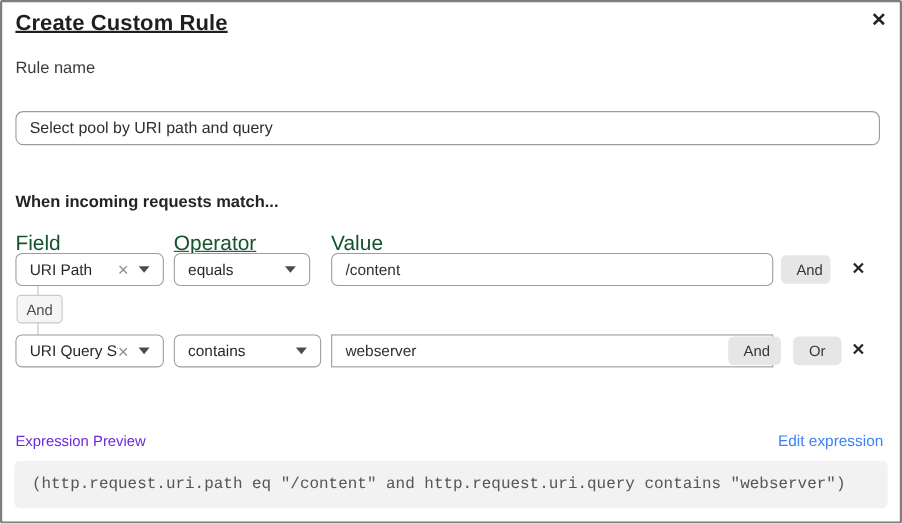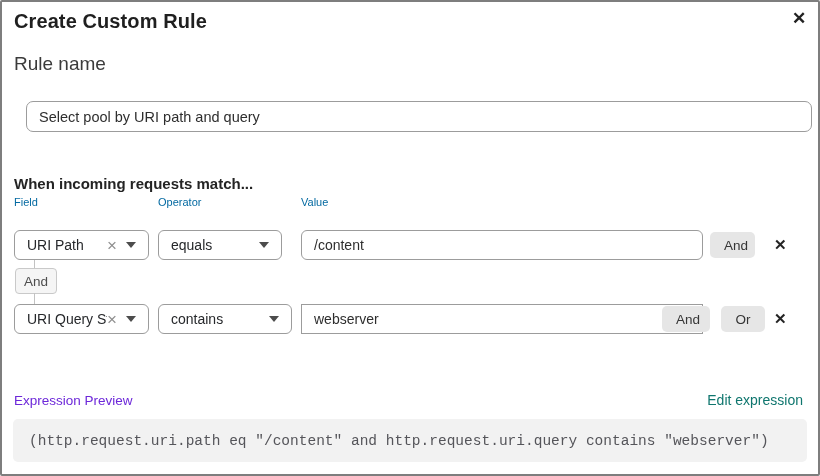--- a/index.html
+++ b/index.html
@@ -18,65 +18,66 @@
     border-radius: 2px;
     overflow: hidden;
   }
   .abs { position: absolute; }
 
   
   .dialog-title {
     left: 12px; top: 8px;
     font-size: 20px; font-weight: 700; color: #1f1f1f;
     letter-spacing: 0.1px;
+    text-decoration: underline;
   }
   .close-btn {
     left: 784px; top: 4px;
     width: 26px; height: 26px;
     background: none; border: none;
     font-size: 17px; font-weight: 700; color: #222;
     cursor: pointer; line-height: 26px; text-align: center;
     font-family: "Liberation Sans", sans-serif;
   }
 
   
   .field-label {
-    font-size: 19px; color: #3b3b3b; text-align: center;
+    font-size: 15px; color: #3b3b3b; text-align: center;
   }
   .rule-name-label { left: 12px; top: 51px; }
   .helper-text {
     left: 12px; top: 72px;
     font-size: 14px; color: #9b9b9b;
   }
   .text-input {
     border: 1px solid #9c9c9c;
     border-radius: 7px;
     font-size: 14.5px;
     color: #2e2e2e;
     padding: 0 12px;
     background: #fff;
     font-family: "Liberation Sans", sans-serif;
     outline: none;
   }
   .rule-name-input {
     left: 12px; top: 99px;
-    width: 786px; height: 31px; margin-left: 12px;
+    width: 786px; height: 31px;
   }
 
   
   .match-heading {
     left: 12px; top: 173px;
     font-size: 15px; font-weight: 700; color: #242424;
   }
   .col-label {
-    top: 194px;
-    font-size: 11px; color: #0369a1;
+    top: 209px;
+    font-size: 19px; color: #14532d;
   }
   .col-field    { left: 12px; }
-  .col-operator { left: 156px; }
+  .col-operator { left: 156px; text-decoration: underline; }
   .col-value    { left: 299px; }
 
   .select-box {
     height: 30px;
     border: 1px solid #9c9c9c;
     border-radius: 6px;
     background: #fff;
     display: flex;
     align-items: center;
     padding: 0 12px;
@@ -148,21 +149,21 @@
   }
 
   
   .expr-label {
     left: 12px; top: 391px;
     font-size: 13.5px; color: #6d28d9;
   }
   .edit-link {
     right: 15px; top: 390px;
     font-size: 14px;
-    color: #0f766e;
+    color: #3b82f6;
     text-decoration: none;
     cursor: pointer;
   }
   .expr-code-block {
     left: 11px; top: 417px;
     width: 794px; height: 43px;
     background: #f2f2f2;
     border-radius: 5px;
     display: flex; align-items: center;
     padding: 0 16px;

